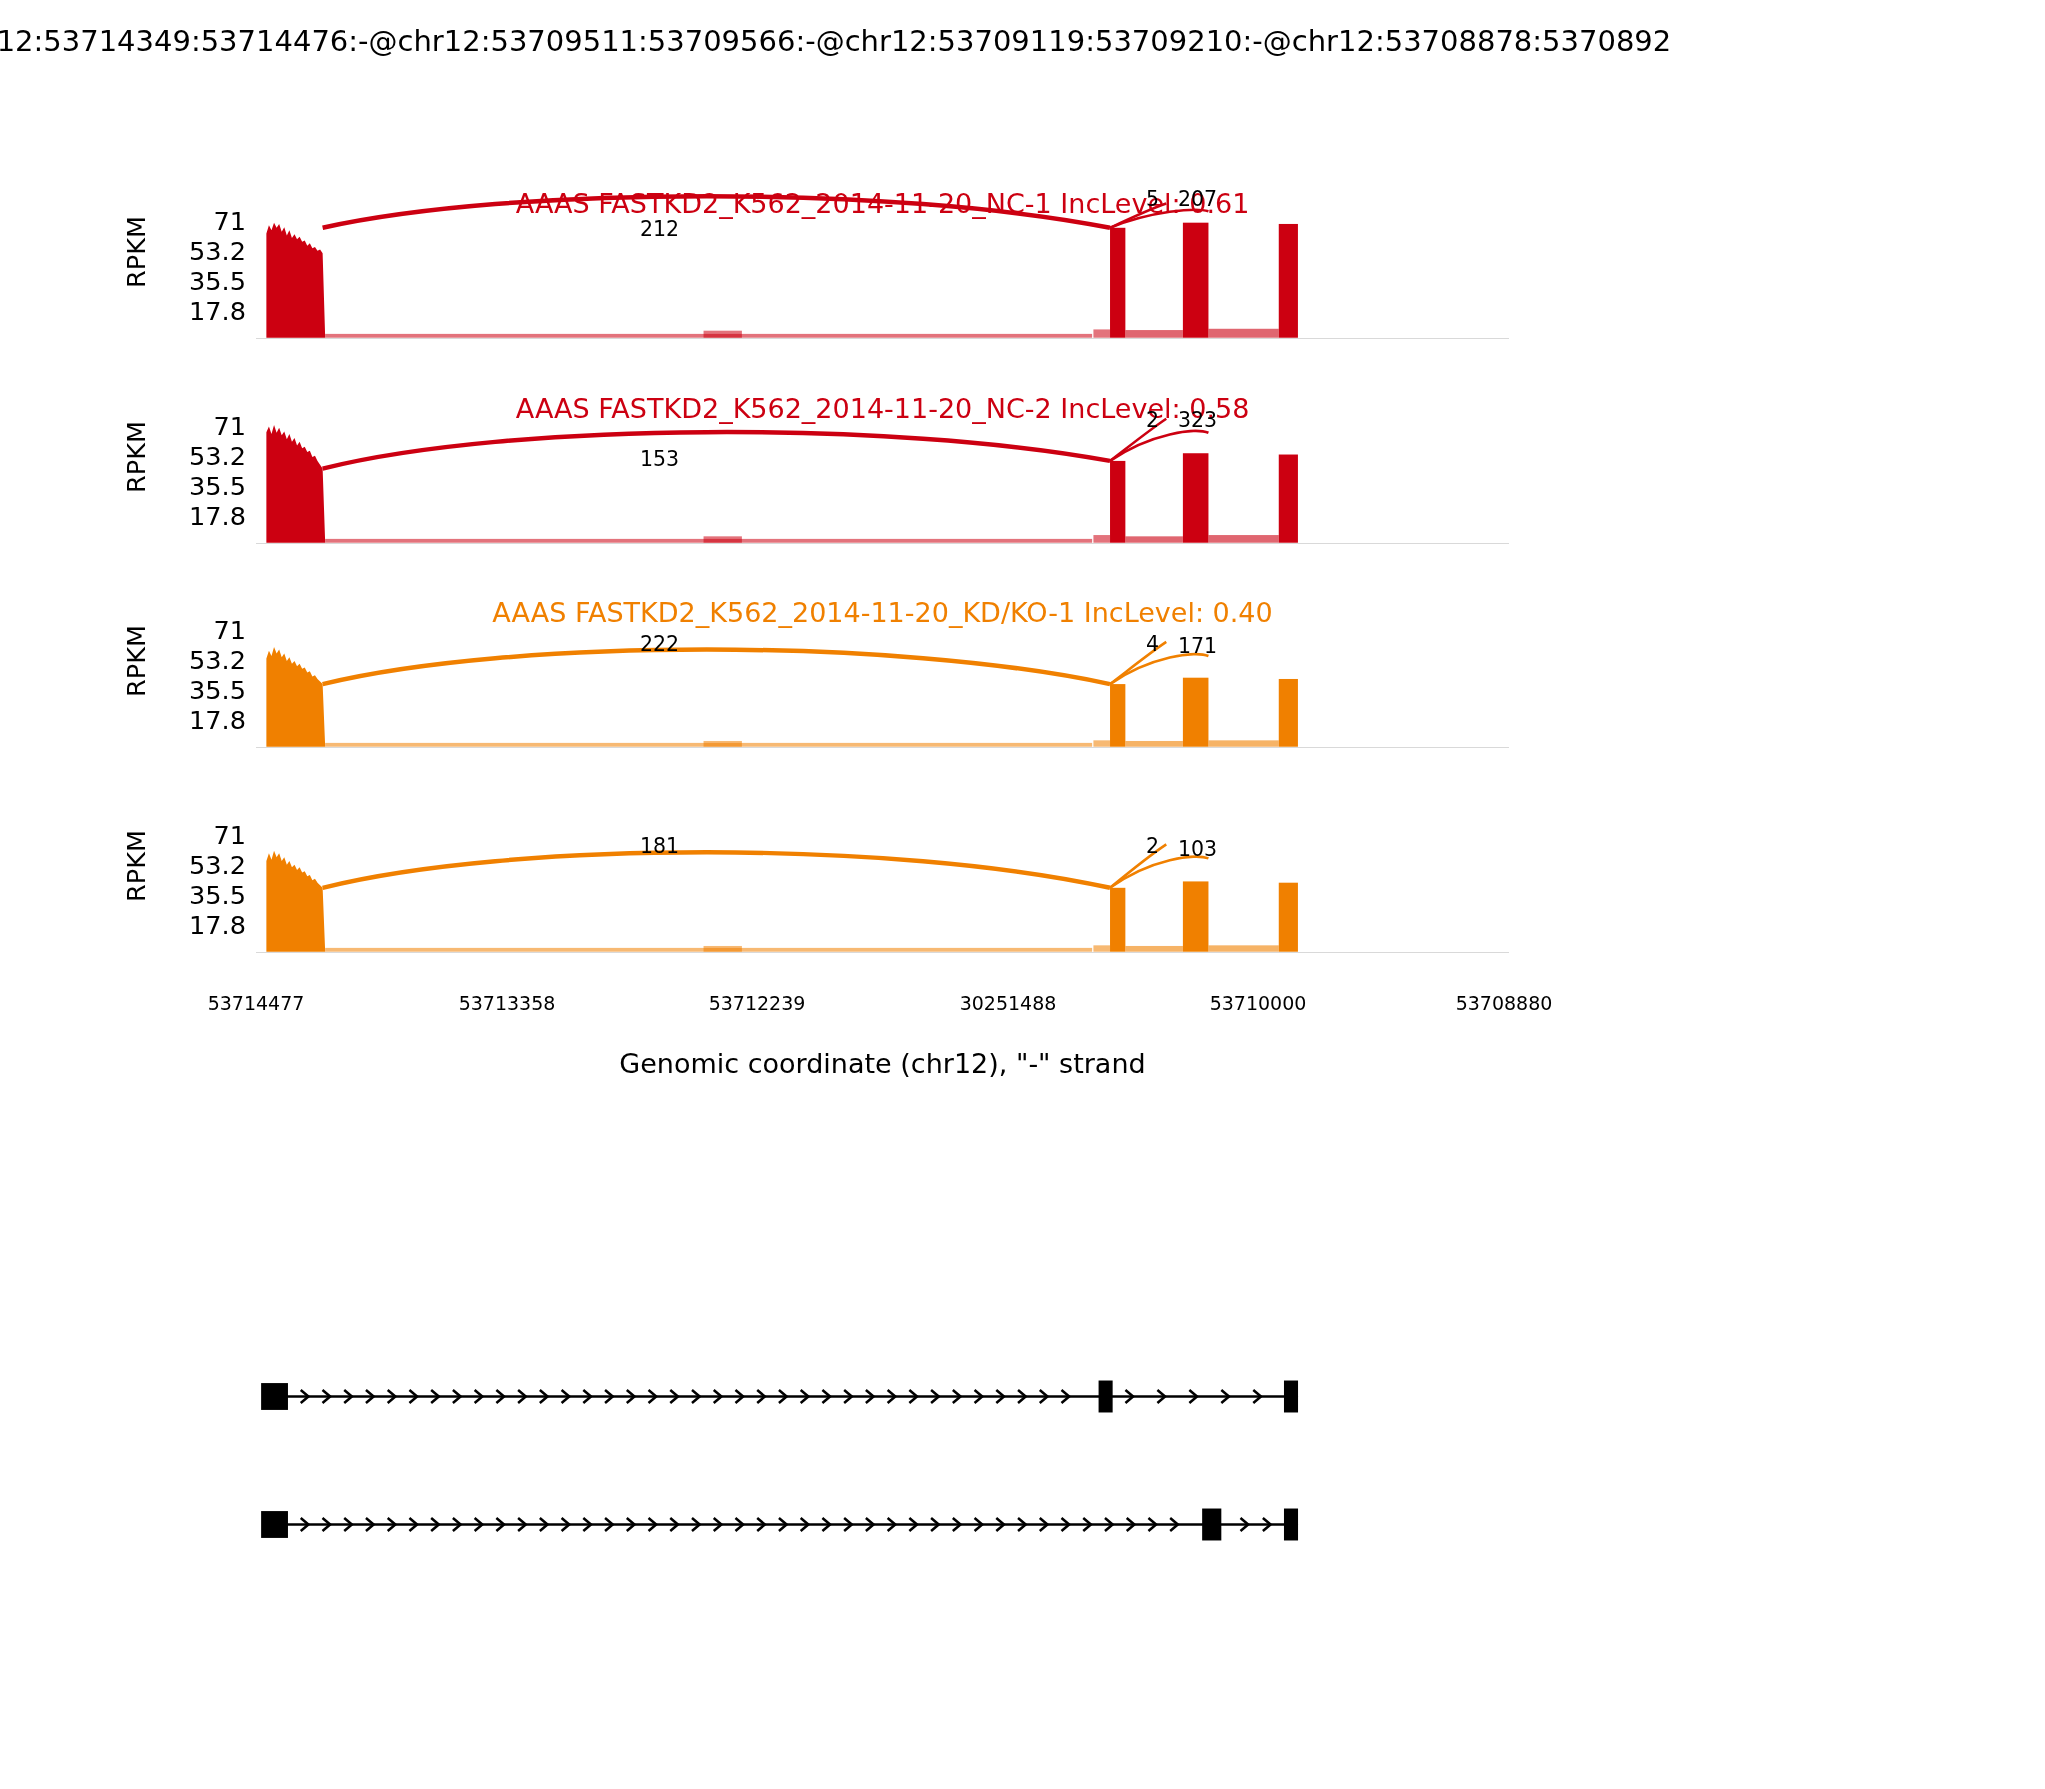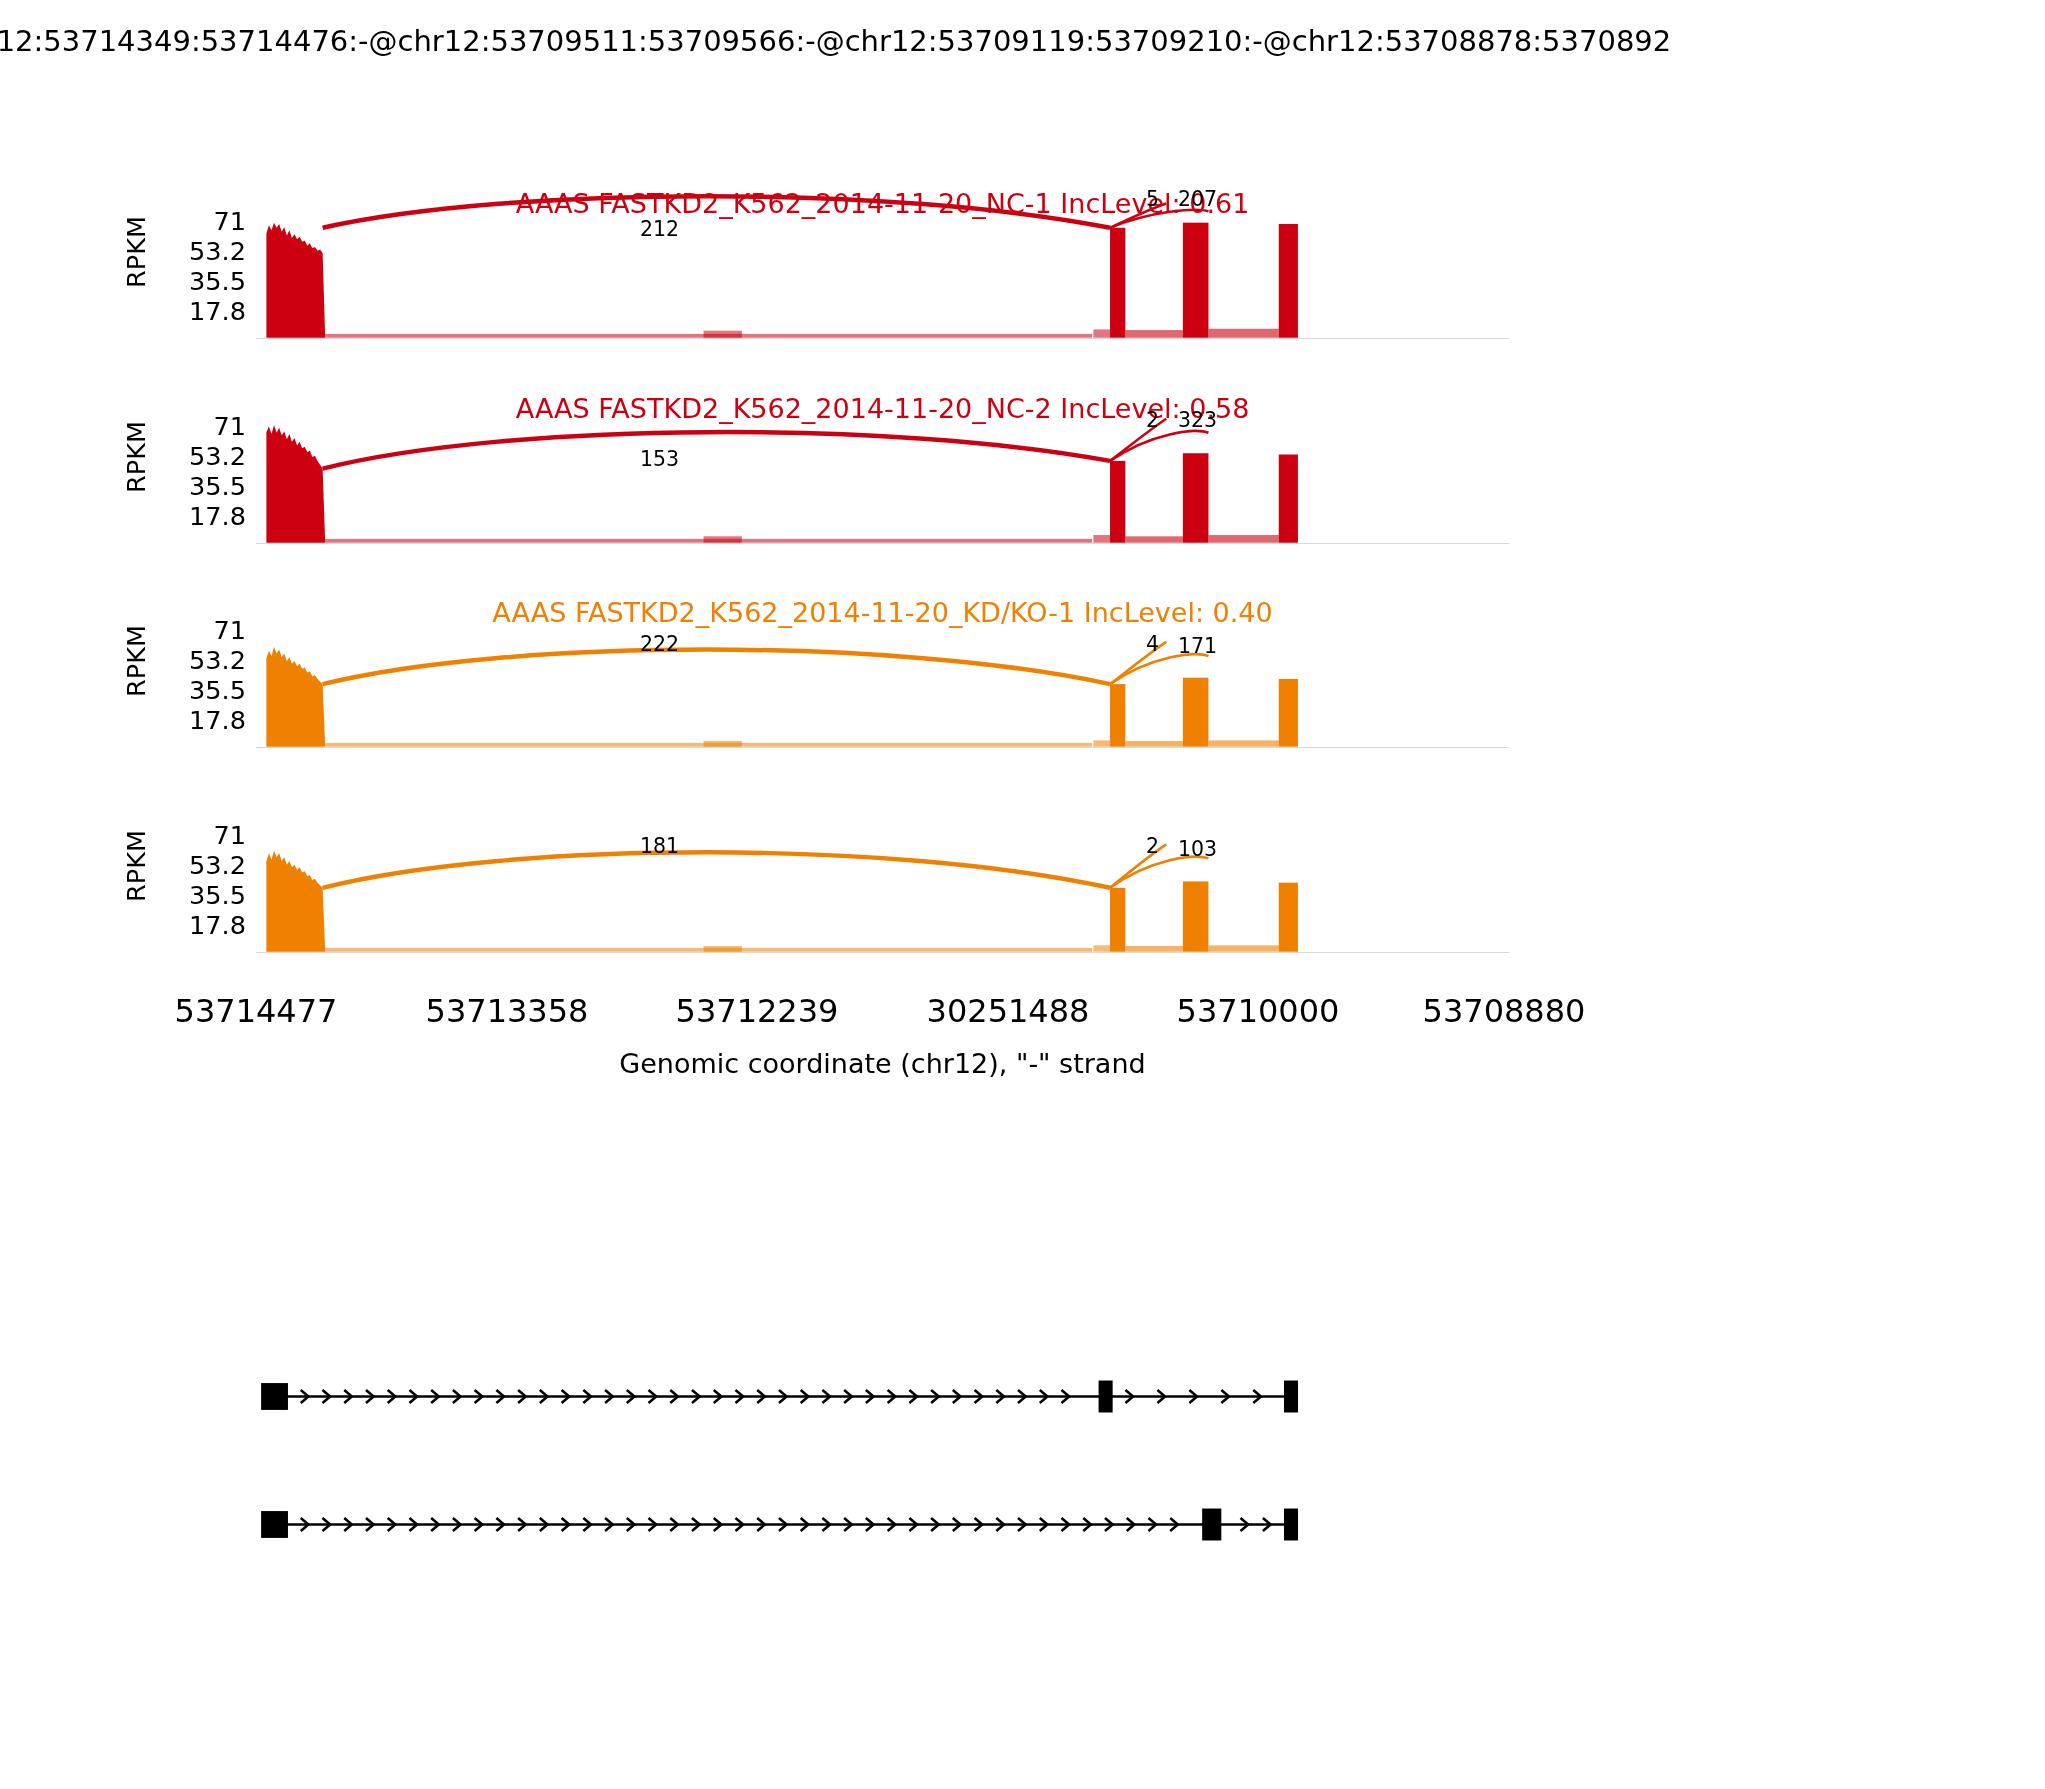--- a/index.html
+++ b/index.html
@@ -90,21 +90,21 @@
 
   
   .xaxis {
     position: absolute;
     left: 256px;
     top: 992px;
     width: 1253px;
   }
   .xtick {
     position: absolute;
-    font-size: 32px;
+    font-size: 19px;
     color: #000;
     white-space: nowrap;
     transform: translateX(-50%);
   }
   .xaxis-label {
     position: absolute;
     left: 256px;
     top: 1048px;
     width: 1253px;
     text-align: center;

